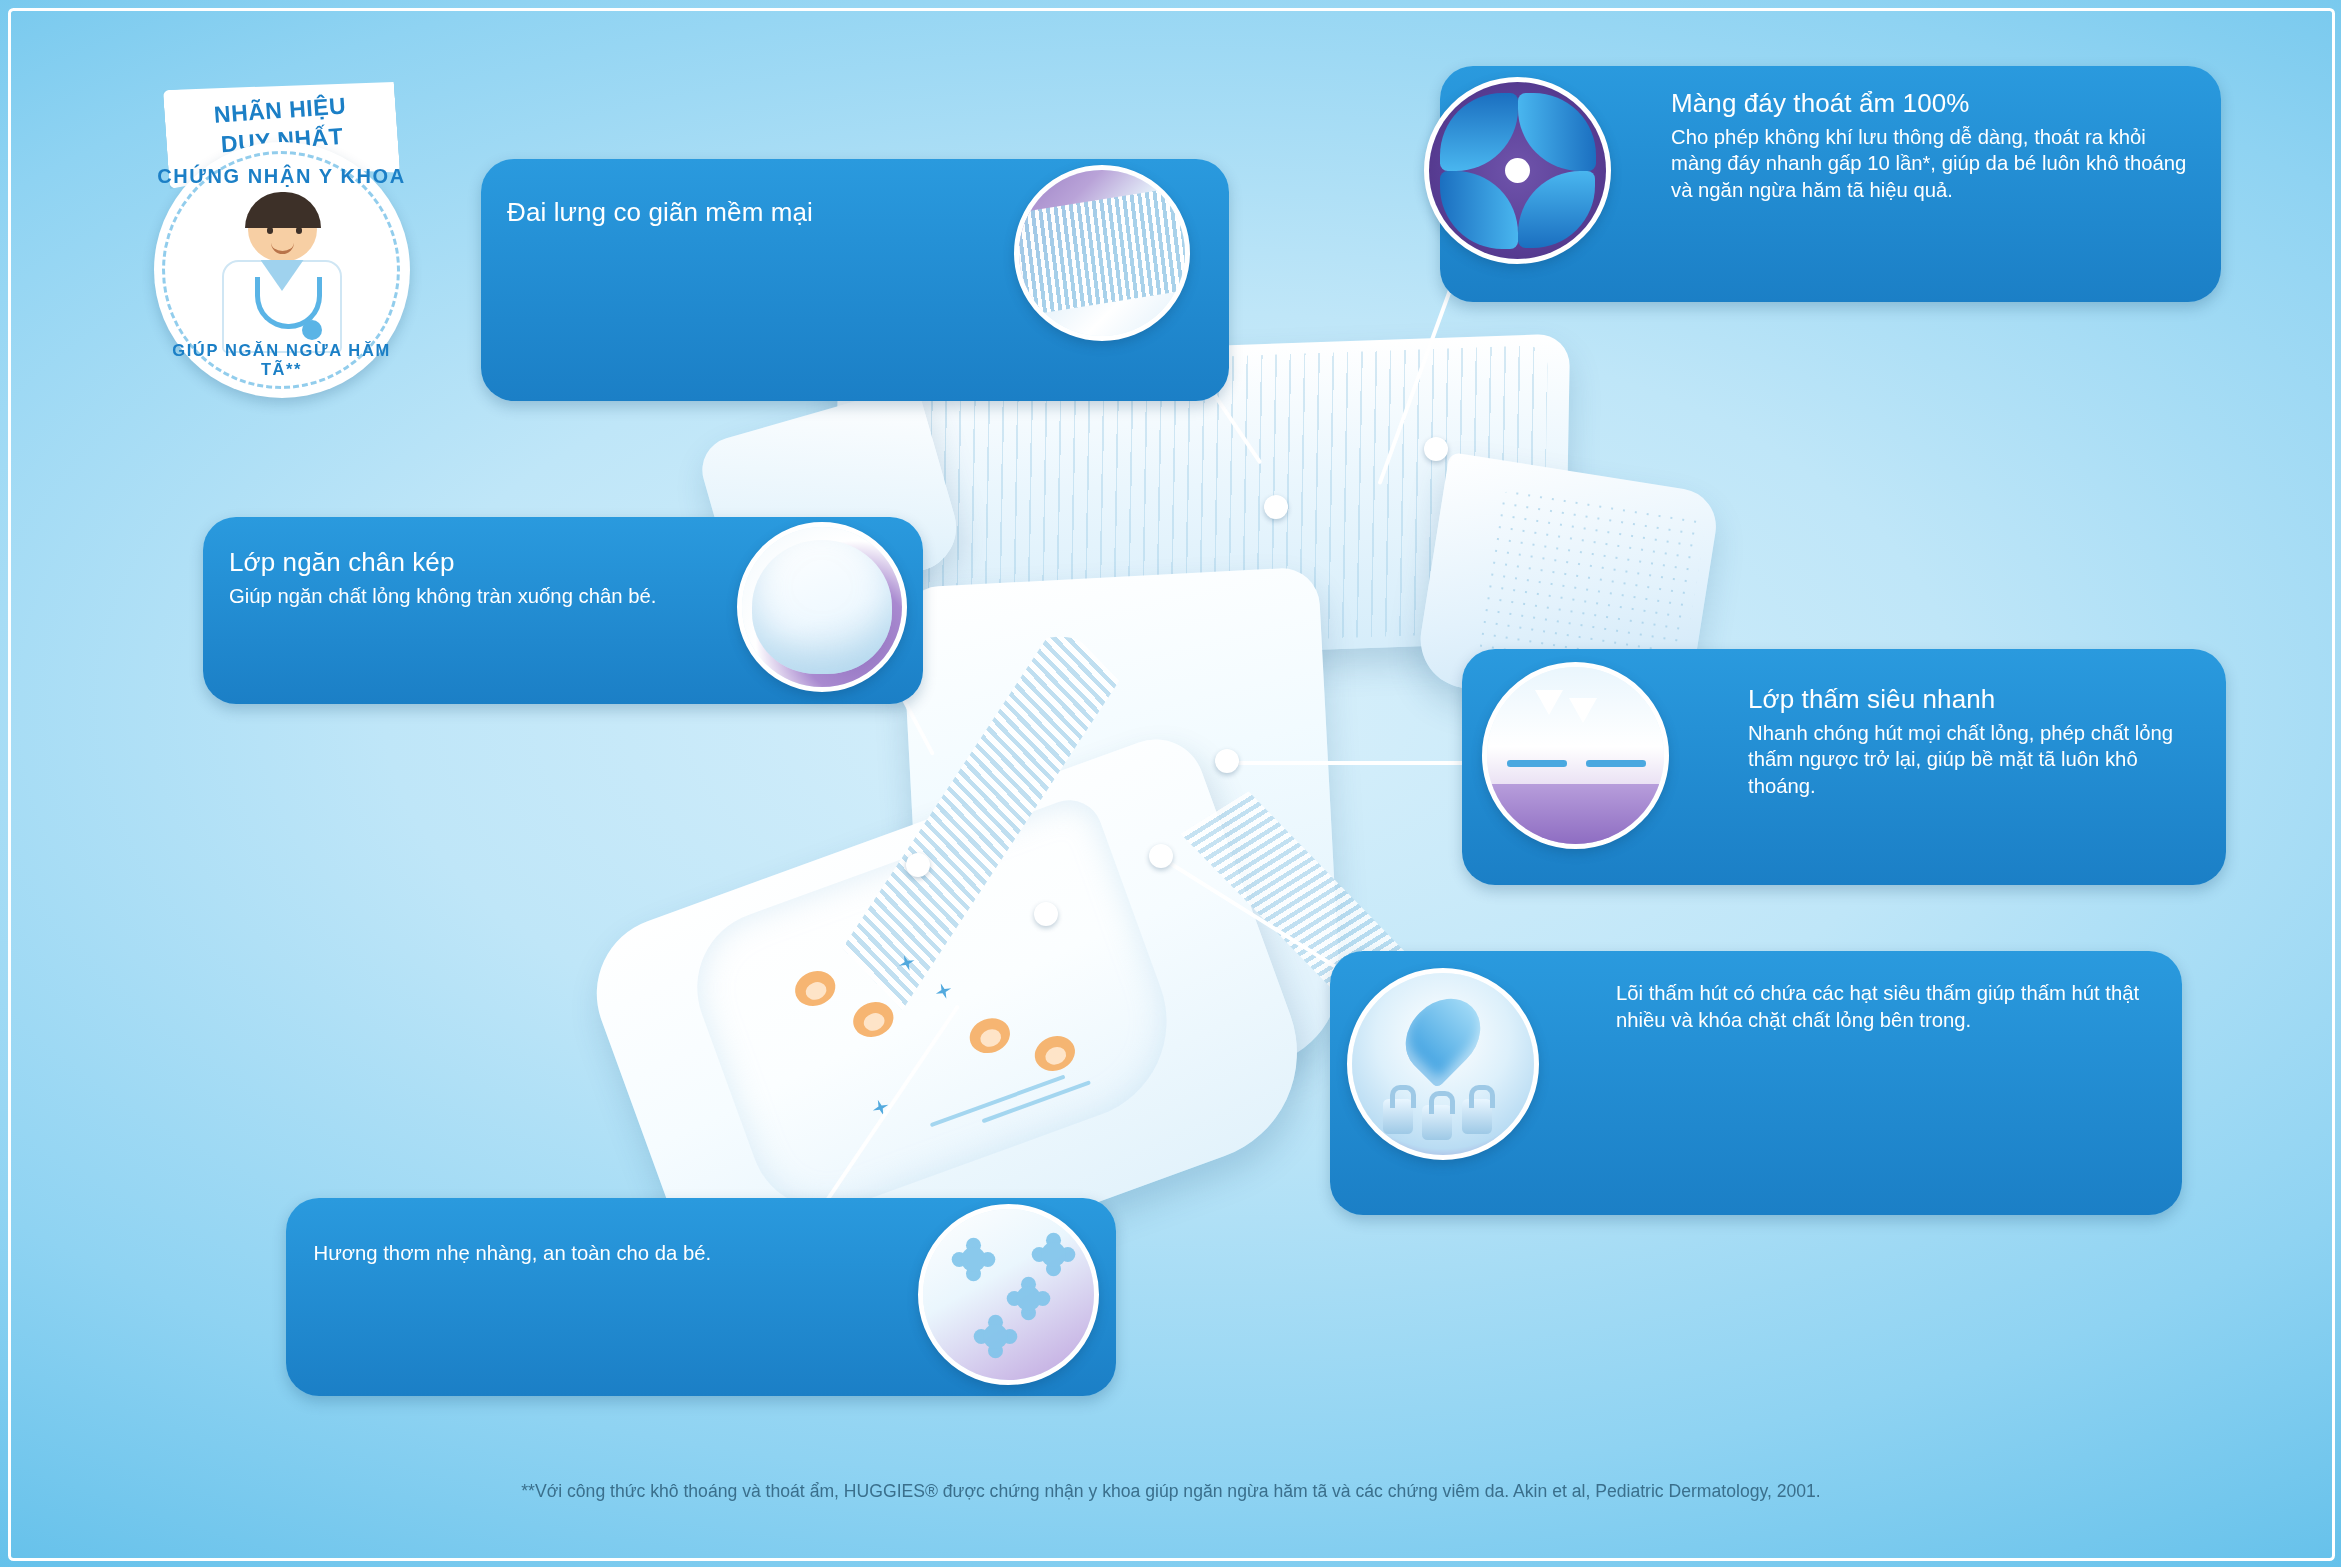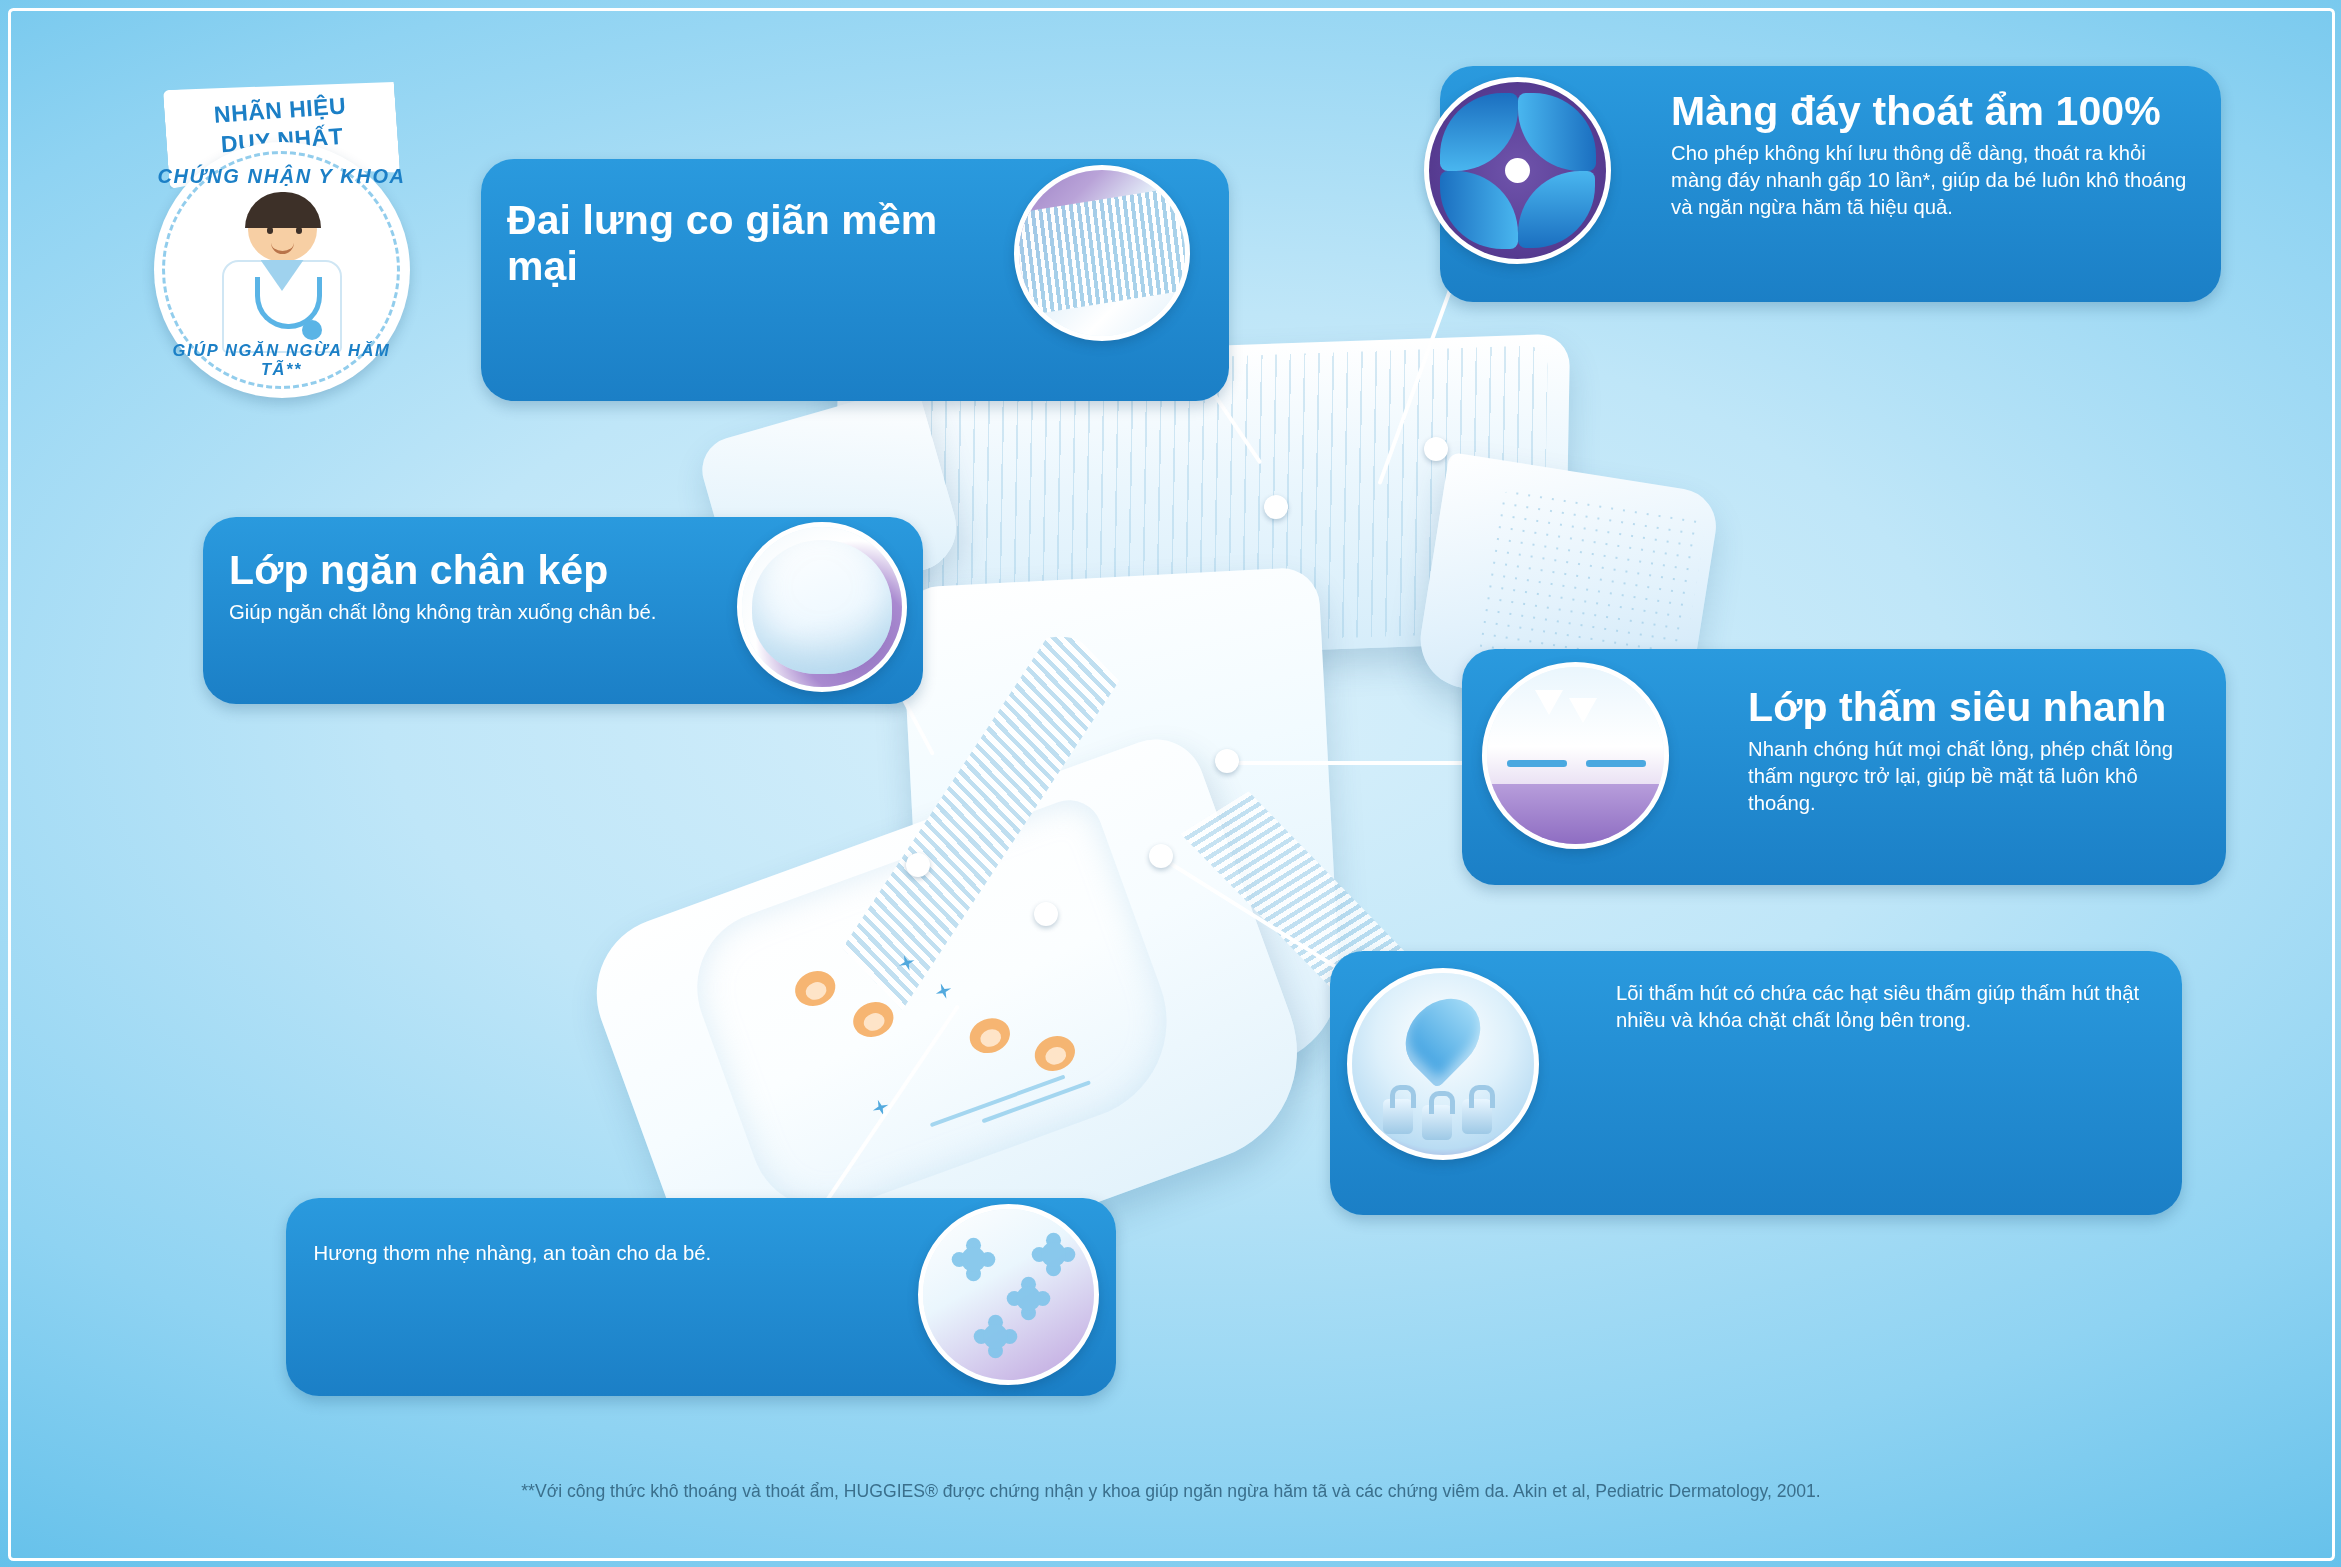--- a/index.html
+++ b/index.html
@@ -177,22 +177,22 @@
     position: absolute;
     background: #1f8fd6;
     background: linear-gradient(180deg,#2a9ade 0%, #1b7fc6 100%);
     border-radius: 33px;
     color: #ffffff;
     box-shadow: 0 5.5px 14.3px rgba(10,60,100,0.22);
     box-sizing: border-box;
   }
   .card h3 {
     margin: 0 0 5.5px 0;
-    font-size: 41px;
-    font-weight: 700;
+    font-size: 26px;
+    font-weight: 400;
     letter-spacing: 0.1px;
     line-height: 1.12;
   }
   .card p {
     margin: 0;
     font-size: 20.3px;
     line-height: 1.32;
     font-weight: 400;
   }
   .card .txt { position: absolute; }
@@ -352,21 +352,20 @@
   }
   .ribbon-t1 { top: 15.4px; font-size: 23px; }
   .ribbon-t2 { top: 45px; font-size: 23px; }
   .seal {
     position: absolute;
     left: 16.5px; top: 60px;
     width: 256px; height: 256px;
     border-radius: 50%;
     background: #ffffff;
     box-shadow: 0 5.5px 13px rgba(10,60,100,0.2);
-    font-style: italic;
   }
   .seal-ring {
     position:absolute; left: 8.8px; top: 8.8px;
     width: 238px; height: 238px;
     border-radius:50%;
     border: 3.3px dashed #3aa5de;
     box-sizing: border-box;
     opacity:.55;
   }
   .seal-text-top, .seal-text-bottom {

